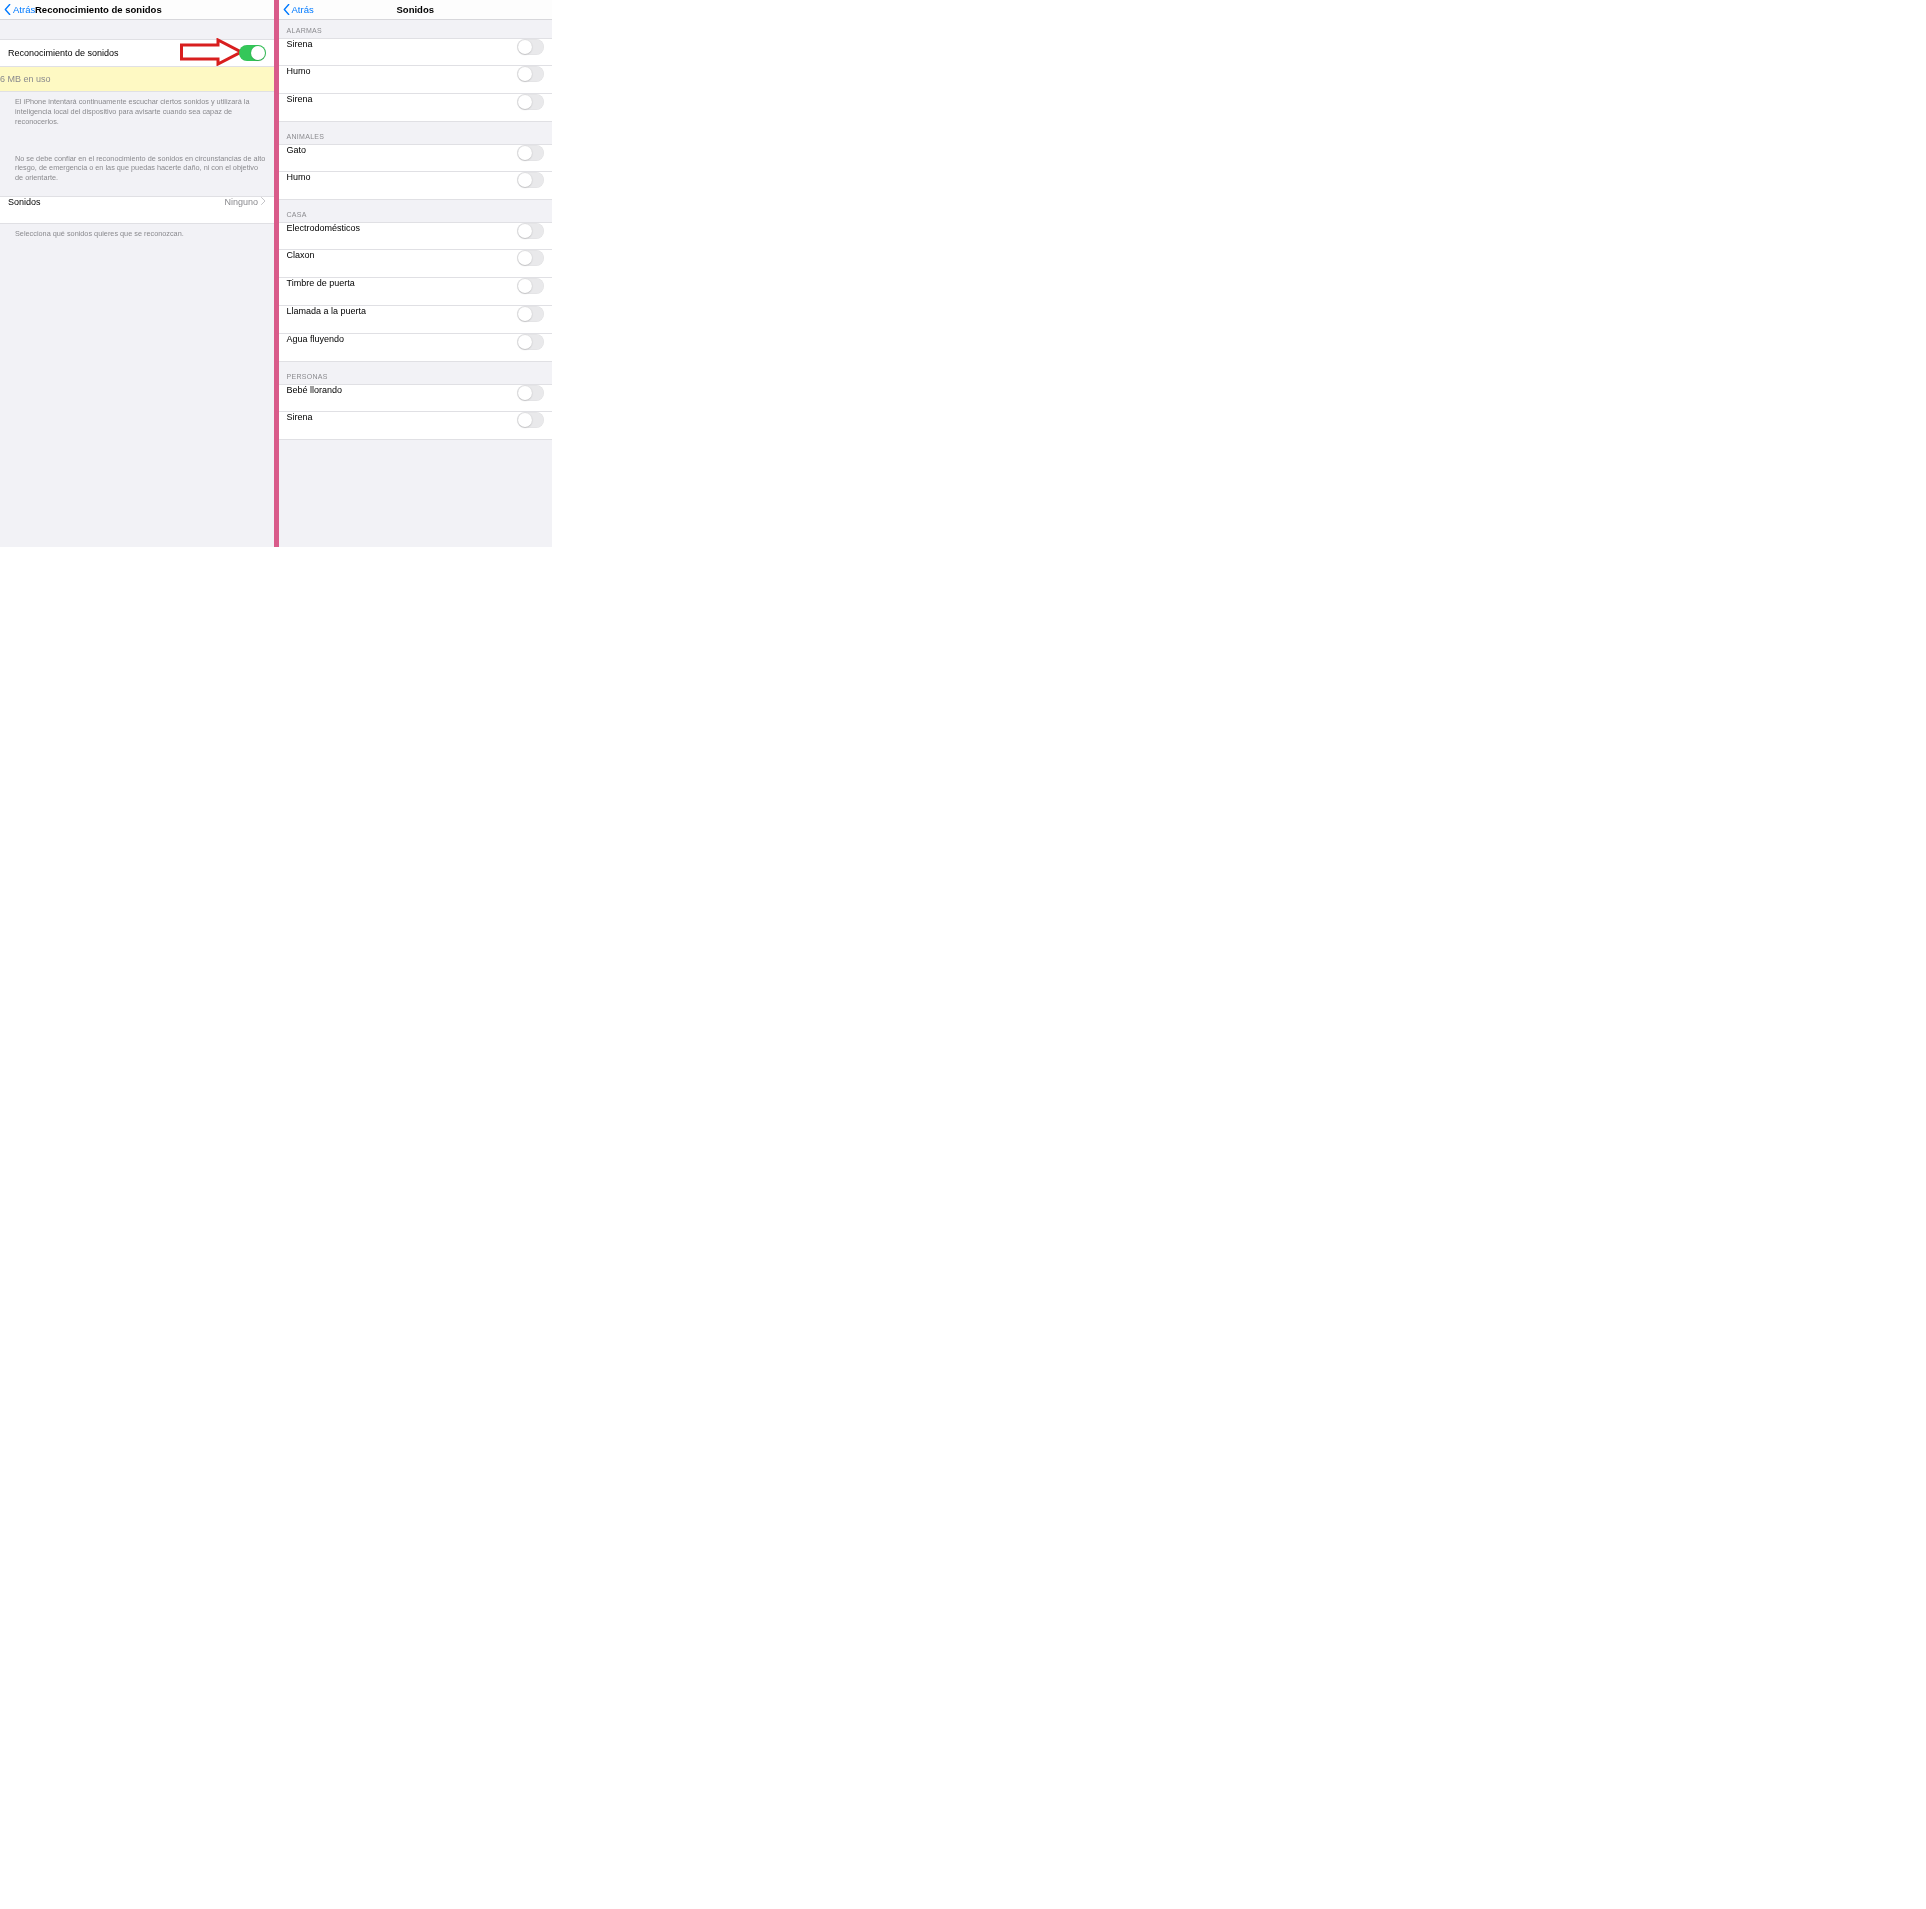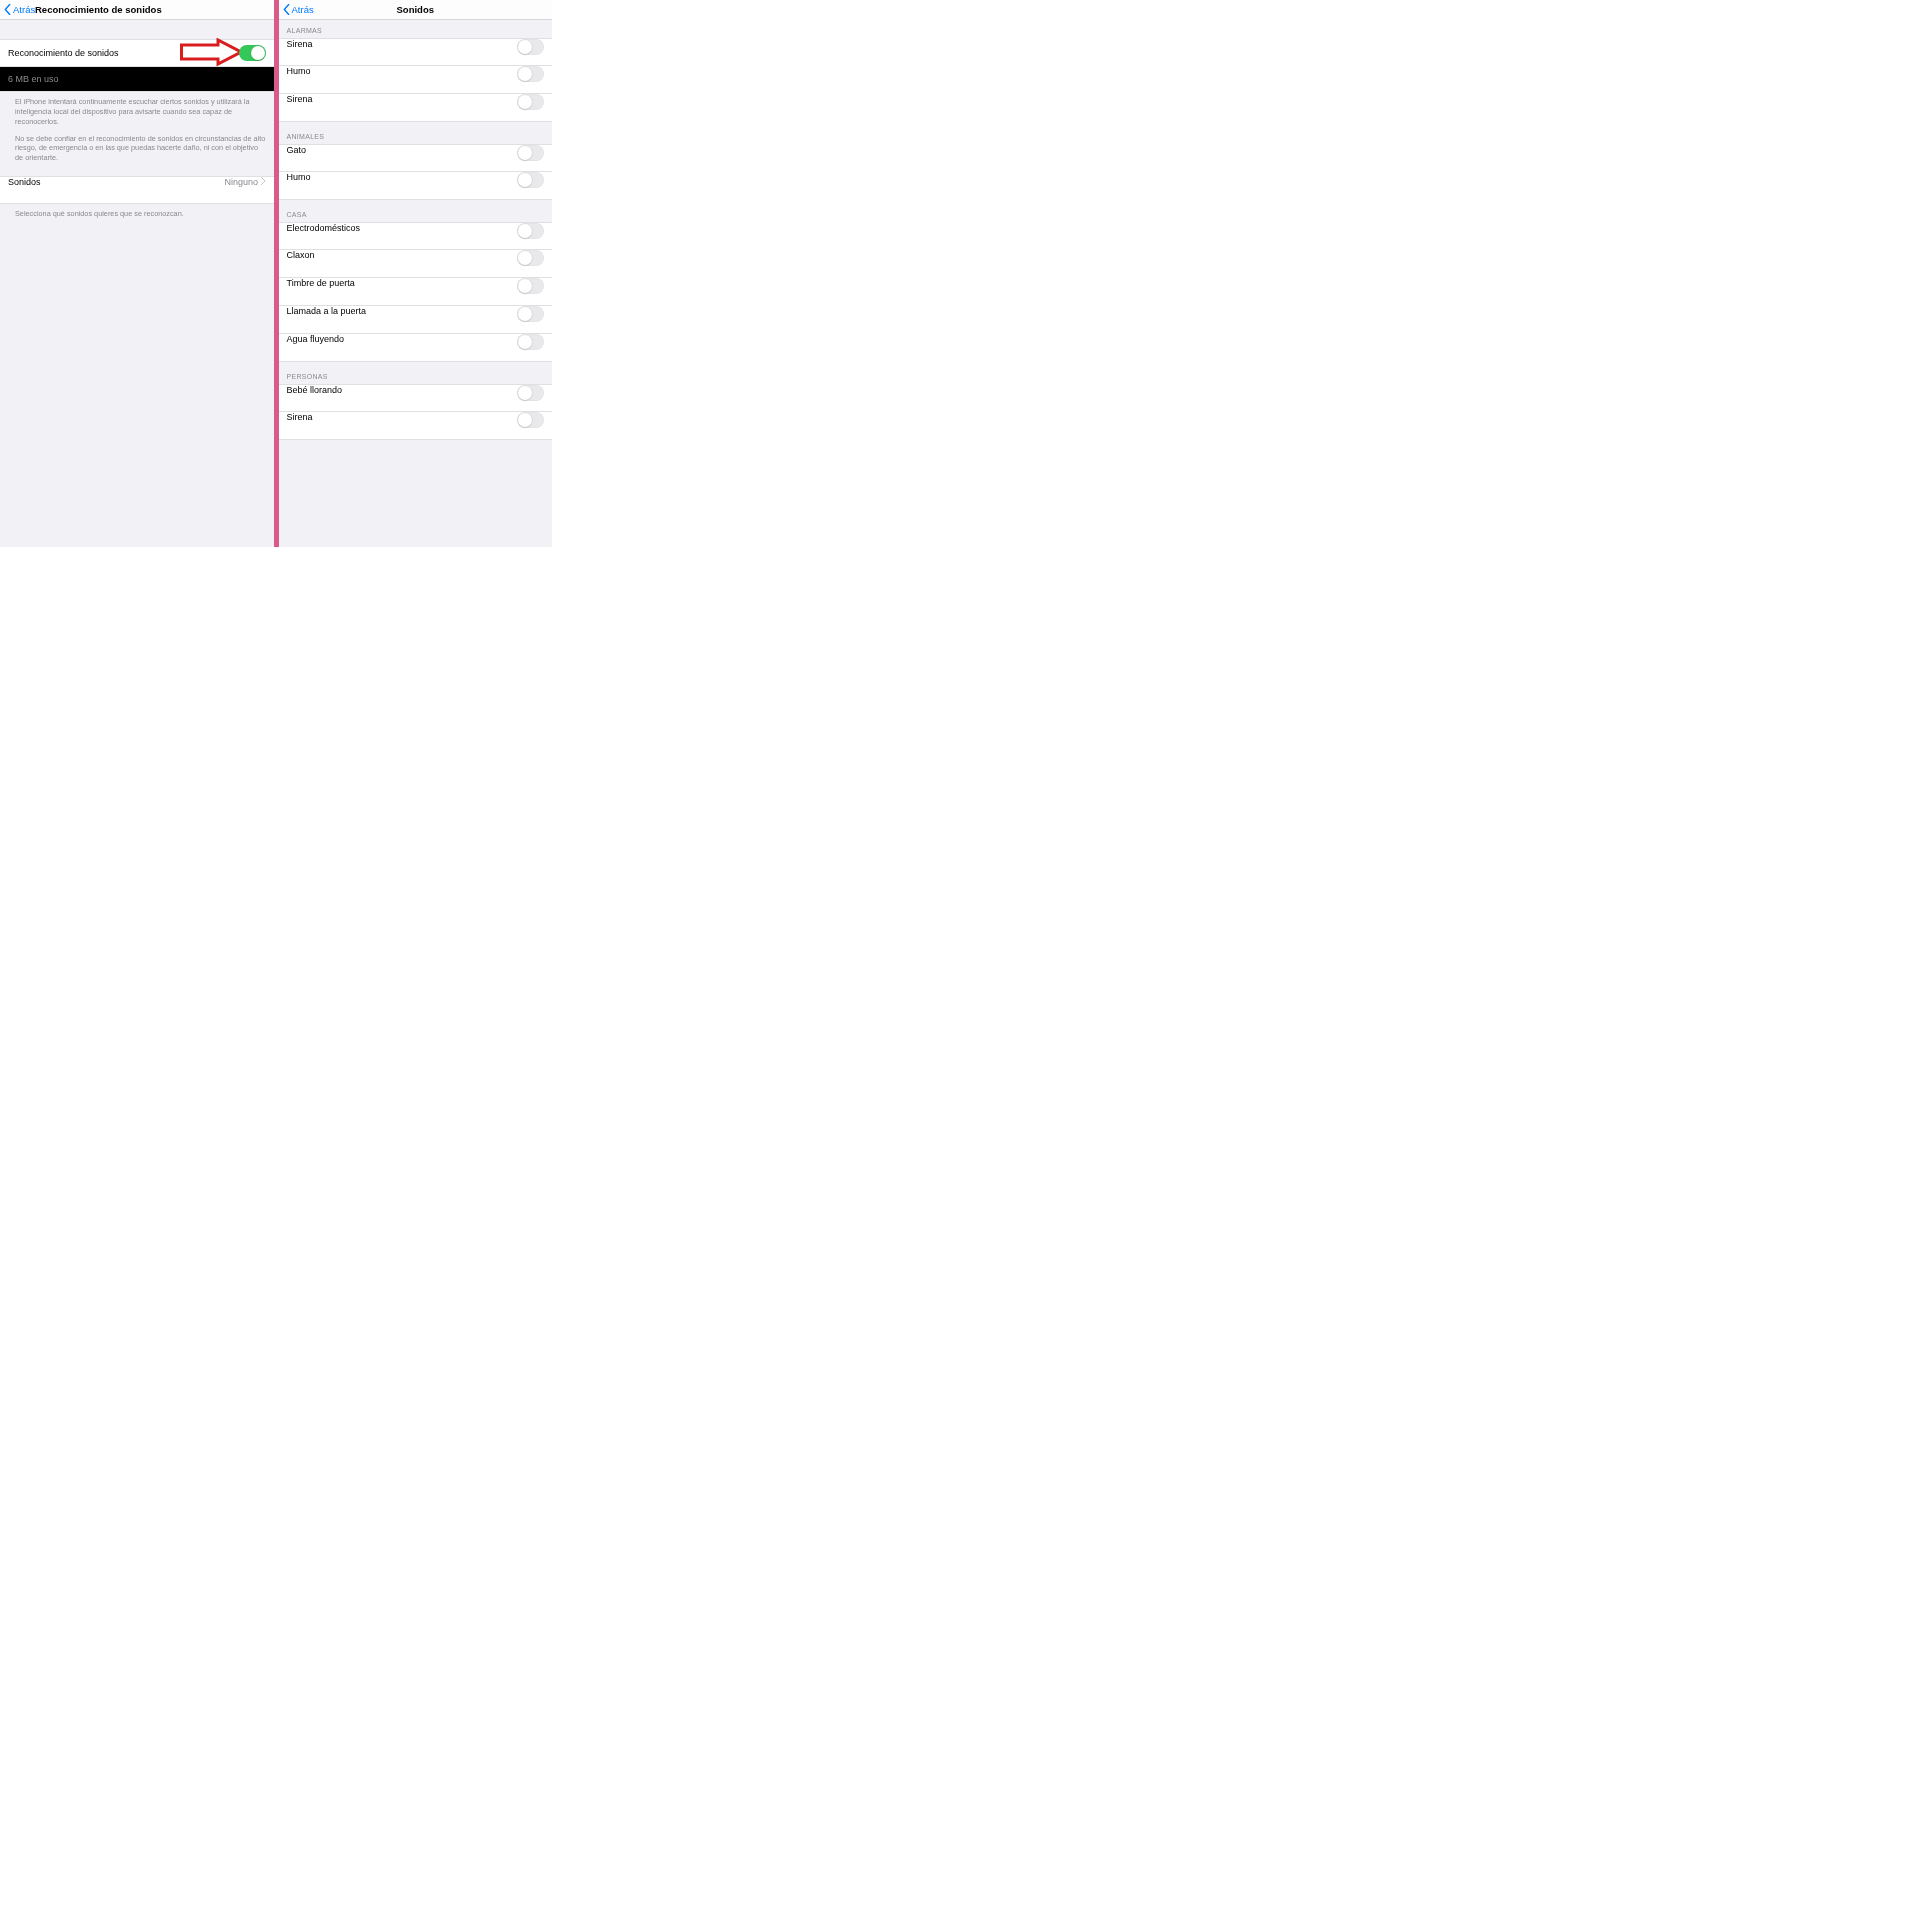--- a/index.html
+++ b/index.html
@@ -70,33 +70,33 @@
     font-size: 9px;
     color: #000;
   }
   .cell + .cell { border-top: none; }
   .cell .label { flex: 1; }
   .cell .value { color: #8a8a8e; margin-right: 3px; }
   .cell .chevron { color: #c5c5c9; }
   .spacer-top { height: 19px; }
 
   .status-cell {
-    background: #000000;
+    background: #fef9c3;
     border-bottom: 0.5px solid #e0e0e4;
-    padding: 7px 8px;
+    padding: 7px 0;
     font-size: 9px;
     color: #8a8a8e;
   }
   .footer-text {
     font-size: 7.3px;
     color: #8a8a8e;
     padding: 5px 8px 0 15px;
     line-height: 1.35;
   }
-  .footer-text + .footer-text { padding-top: 7px; }
+  .footer-text + .footer-text { padding-top: 7px; margin-top: 20px; }
   .footer-gap { height: 13px; }
 
   
   .toggle {
     width: 27px; height: 16px; border-radius: 8px;
     background: #e9e9eb; position: relative; flex-shrink: 0;
     box-shadow: inset 0 0 0 0.5px rgba(0,0,0,0.04);
   }
   .toggle .knob {
     width: 14px; height: 14px; border-radius: 7px;

